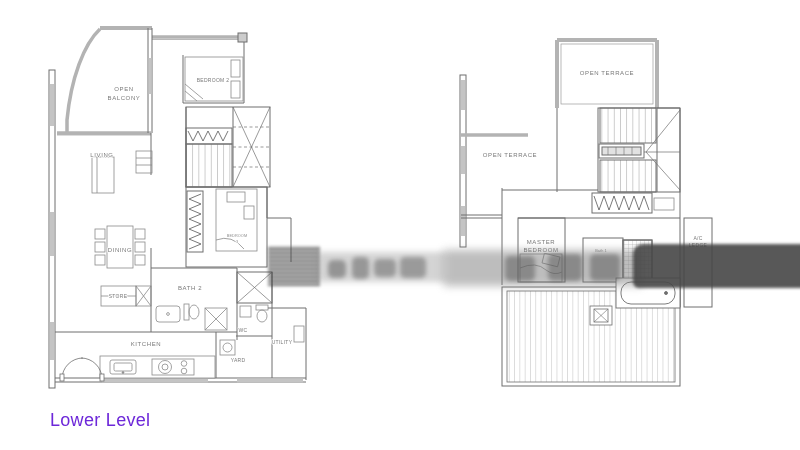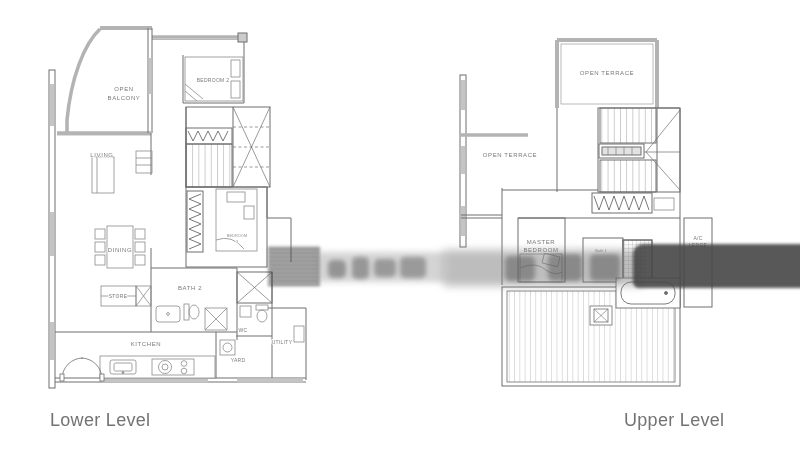--- a/index.html
+++ b/index.html
@@ -5,21 +5,21 @@
   html,body{margin:0;padding:0;background:#ffffff;}
   .stage{position:relative;width:800px;height:450px;background:#ffffff;overflow:hidden;
          font-family:"Liberation Sans",sans-serif;}
   .stage svg{position:absolute;left:0;top:0;}
   
   .rl{font-family:"Liberation Sans",sans-serif;font-size:6px;letter-spacing:.6px;fill:#7a7a7a;
       text-anchor:middle;paint-order:stroke;stroke:#ffffff;stroke-width:1.6px;stroke-linejoin:round;}
   .rl-md{font-size:5px;letter-spacing:.3px;}
   .rl-sm{font-size:3.8px;letter-spacing:.1px;fill:#8d8d8d;}
   
-  .caption{position:absolute;top:410px;font-size:18px;color:#737373;letter-spacing:.3px;text-align:right;}
+  .caption{position:absolute;top:410px;font-size:18px;color:#6d28d9;letter-spacing:.3px;text-align:right;}
   .caption.lower{left:50px;}
   .caption.upper{left:624px;}
   
   .wm{position:absolute;pointer-events:none;}
   .wm-stripe{left:268px;top:246px;width:52px;height:40px;opacity:.78;filter:blur(1.5px);
      background:repeating-linear-gradient(0deg,rgba(45,45,45,.85) 0 2px,rgba(125,125,125,.55) 2px 4px);}
   .wm-band-l{left:316px;top:252px;width:130px;height:30px;background:#8f8f8f;opacity:.38;filter:blur(3px);}
   .wm-blob{position:absolute;background:#565656;filter:blur(2.2px);border-radius:5px;}
   .wm-band-m{left:444px;top:250px;width:198px;height:36px;background:#7d7d7d;opacity:.5;filter:blur(4px);}
   .wm-dark{left:633px;top:244px;width:170px;height:44px;background:#474747;opacity:.9;filter:blur(1.5px);
@@ -296,15 +296,14 @@
 <div class="wm wm-blob" style="left:352px;top:257px;width:17px;height:22px;opacity:.48;"></div>
 <div class="wm wm-blob" style="left:374px;top:259px;width:22px;height:18px;opacity:.46;"></div>
 <div class="wm wm-blob" style="left:400px;top:257px;width:26px;height:21px;opacity:.45;"></div>
 <div class="wm wm-band-m"></div>
 <div class="wm wm-blob" style="left:505px;top:256px;width:30px;height:25px;opacity:.5;"></div>
 <div class="wm wm-blob" style="left:548px;top:254px;width:34px;height:27px;opacity:.5;"></div>
 <div class="wm wm-blob" style="left:590px;top:254px;width:30px;height:27px;opacity:.5;"></div>
 <div class="wm wm-dark"></div>
 
 <div class="caption lower">Lower Level</div>
-<div class="caption upper">Upper Level</div>
 
 </div>
 
 </body></html>

